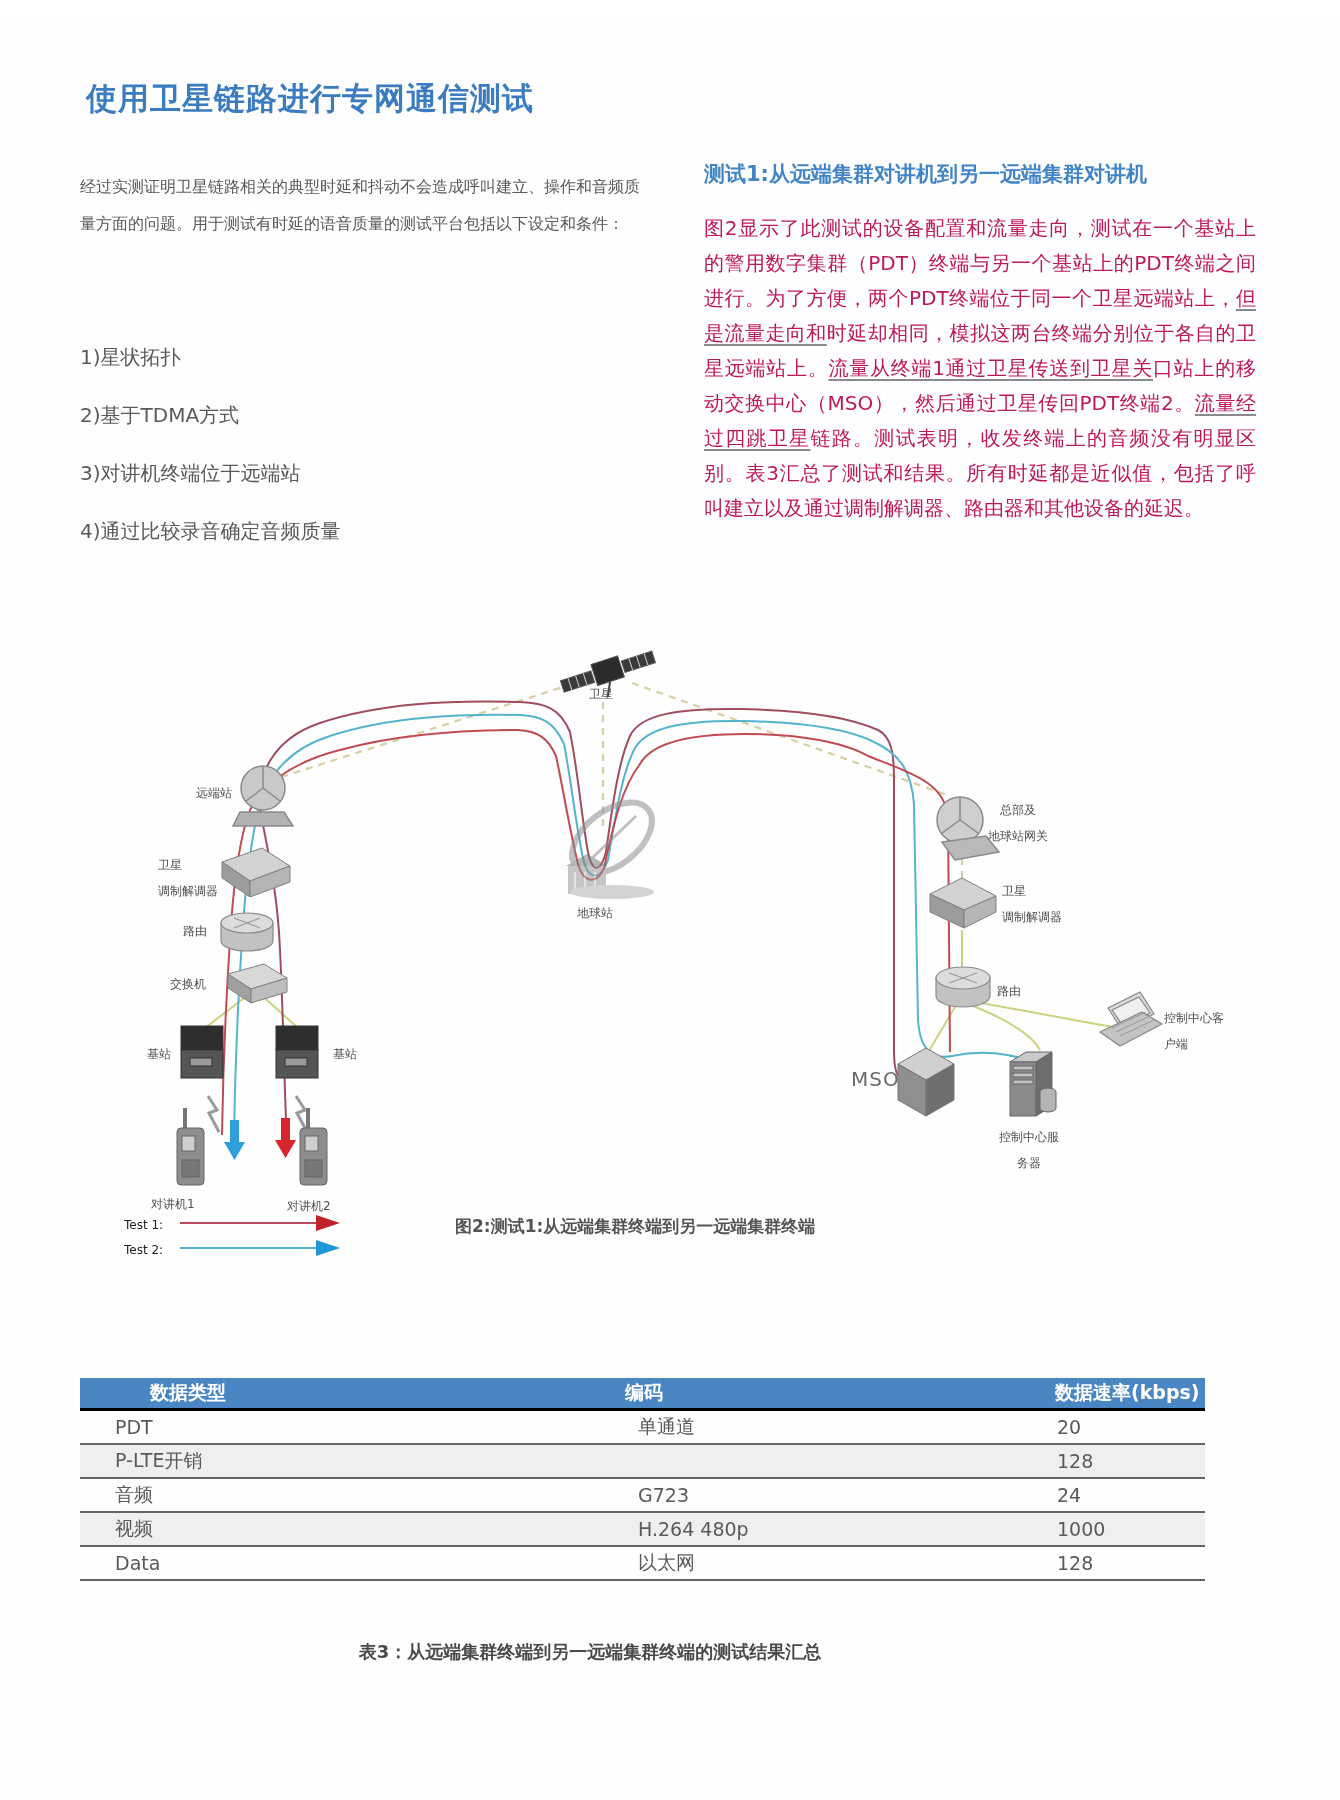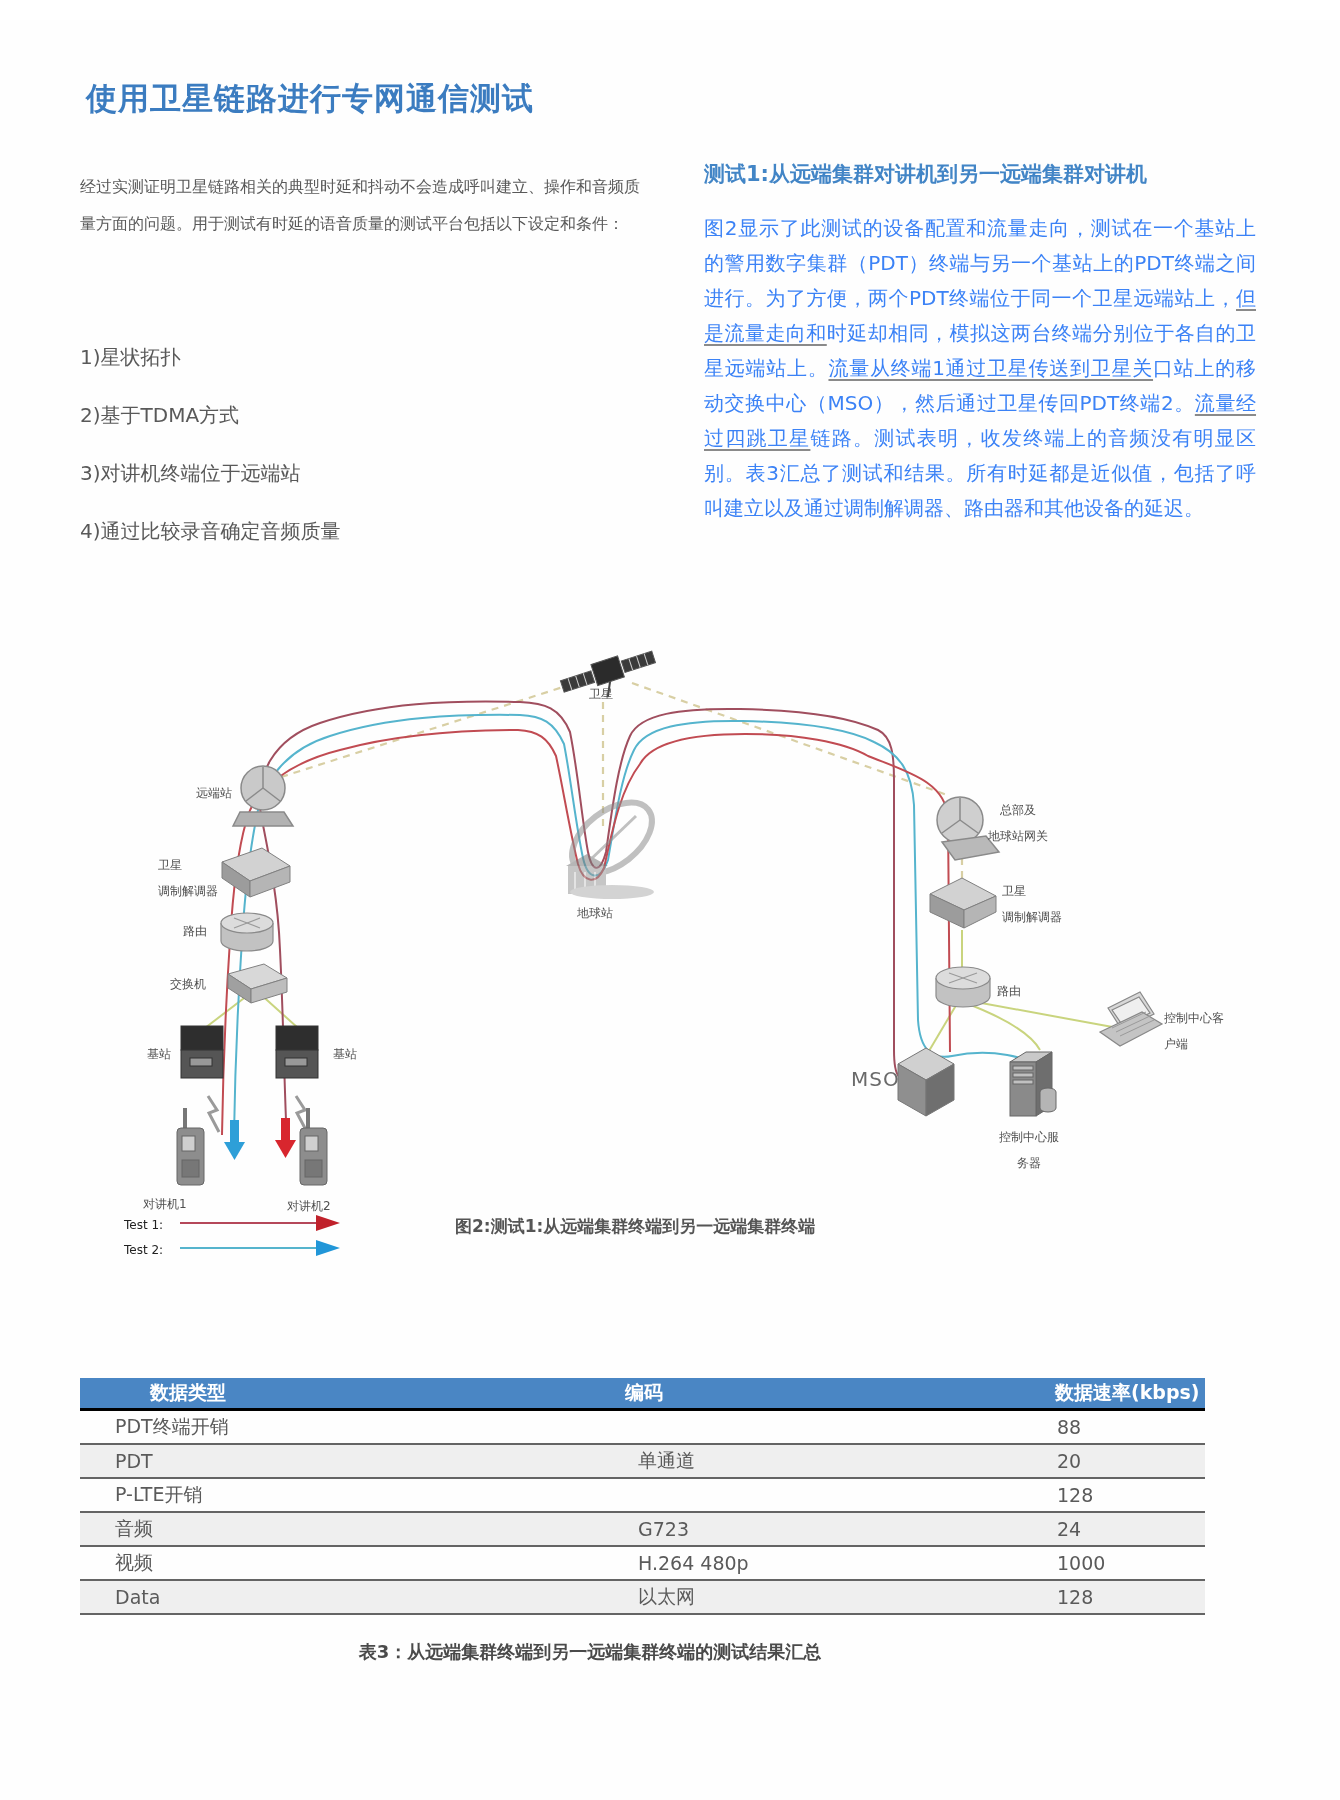--- a/index.html
+++ b/index.html
@@ -4,21 +4,21 @@
 <style>
   html,body{margin:0;padding:0;background:#fff;}
   .page{position:relative;width:1340px;height:1800px;background:#fefefe;overflow:hidden;
         font-family:"DejaVu Sans","Liberation Sans",sans-serif;color:#5a5a5a;margin-top:20px;}
   .abs{position:absolute;}
   .page-title{left:86px;top:58px;font-size:31px;font-weight:bold;color:#3b7cc0;letter-spacing:1px;}
   .intro{left:80px;top:148px;width:560px;font-size:16px;line-height:37px;color:#595959;}
   .cond-list{left:80px;top:326px;width:520px;font-size:20px;color:#595959;}
   .cond-list .cond-item{margin-bottom:35px;line-height:23px;}
   .rc-heading{left:704px;top:140px;width:560px;font-size:21px;font-weight:bold;color:#4285c6;}
-  .rc-para{left:704px;top:191px;width:552px;font-size:20px;line-height:35px;color:#3b82f6;text-align:justify;}
+  .rc-para{left:704px;top:191px;width:552px;font-size:20px;line-height:35px;color:#be185d;text-align:justify;}
   .rc-para .u{text-decoration:underline;text-underline-offset:4px;text-decoration-thickness:1.5px;text-decoration-color:#8a8a8a;}
   .dlabel{position:absolute;font-size:12px;color:#4f4f4f;white-space:pre-line;line-height:26px;}
   .dlabel.big{font-size:20px;color:#6a6a6a;letter-spacing:1px;}
   .dlabel.bold-en{font-size:12px;font-weight:normal;color:#222;}
   .fig-caption{left:455px;top:1195px;font-size:17px;font-weight:600;color:#555;}
   
   .dtable{left:80px;top:1358px;width:1020px;border-collapse:collapse;table-layout:fixed;font-size:19px;}
   .dtable th{background:#4a86c4;color:#fff;font-weight:600;height:30px;text-align:left;
              border-bottom:3px solid #000000;padding:0;}
   .dtable th.h1{padding-left:70px;width:460px;}
@@ -228,21 +228,21 @@
     </g>
   </svg>
 
   <div class="abs dlabel" style="left:196px;top:760px;">远端站</div>
   <div class="abs dlabel" style="left:158px;top:832px;">卫星
 调制解调器</div>
   <div class="abs dlabel" style="left:183px;top:898px;">路由</div>
   <div class="abs dlabel" style="left:170px;top:951px;">交换机</div>
   <div class="abs dlabel" style="left:147px;top:1021px;">基站</div>
   <div class="abs dlabel" style="left:333px;top:1021px;">基站</div>
-  <div class="abs dlabel" style="left:143px;top:1171px;">对讲机1</div>
+  <div class="abs dlabel" style="left:151px;top:1171px;">对讲机1</div>
   <div class="abs dlabel" style="left:287px;top:1173px;">对讲机2</div>
   <div class="abs dlabel bold-en" style="left:124px;top:1192px;">Test 1:</div>
   <div class="abs dlabel bold-en" style="left:124px;top:1217px;">Test 2:</div>
   <div class="abs dlabel" style="left:589px;top:661px;">卫星</div>
   <div class="abs dlabel" style="left:577px;top:880px;">地球站</div>
   <div class="abs dlabel" style="left:988px;top:777px;text-align:center;">总部及
 地球站网关</div>
   <div class="abs dlabel" style="left:1002px;top:858px;">卫星
 调制解调器</div>
   <div class="abs dlabel" style="left:997px;top:958px;">路由</div>
@@ -255,25 +255,20 @@
 
   <table class="abs dtable">
     <thead>
       <tr>
         <th class="h1">数据类型</th>
         <th class="h2">编码</th>
         <th class="h3">数据速率(kbps)</th>
       </tr>
     </thead>
     <tbody>
-      <tr class="r">
-        <td class="c1">PDT终端开销</td>
-        <td class="c2"></td>
-        <td class="c3">88</td>
-      </tr>
       <tr>
         <td class="c1">PDT</td>
         <td class="c2">单通道</td>
         <td class="c3">20</td>
       </tr>
       <tr>
         <td class="c1">P-LTE开销</td>
         <td class="c2"></td>
         <td class="c3">128</td>
       </tr>

